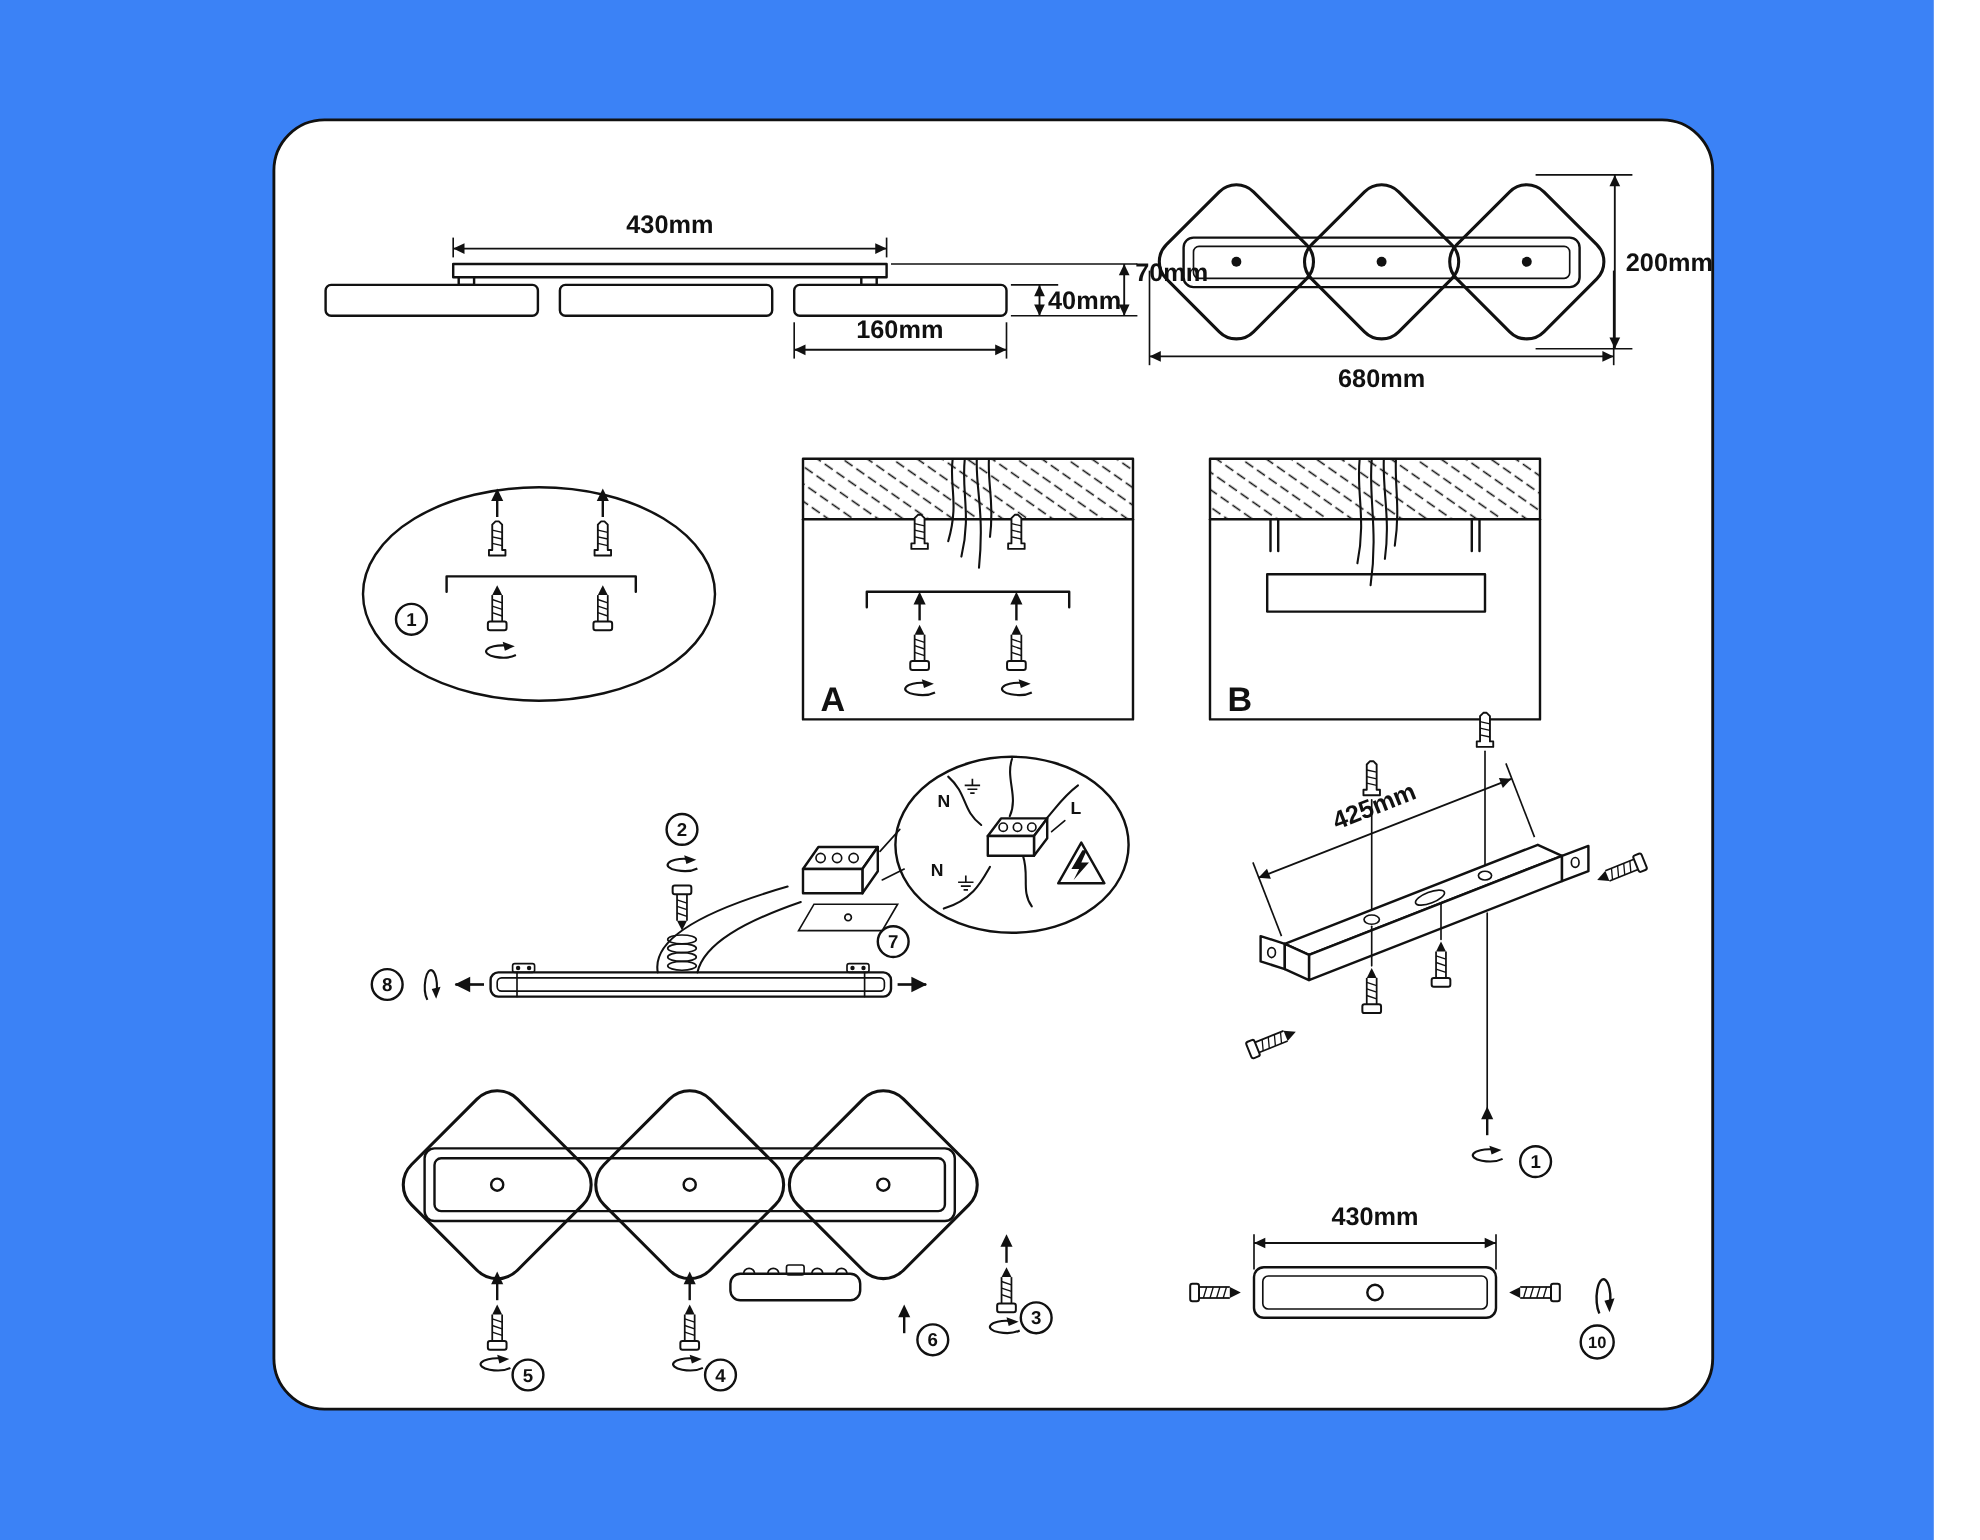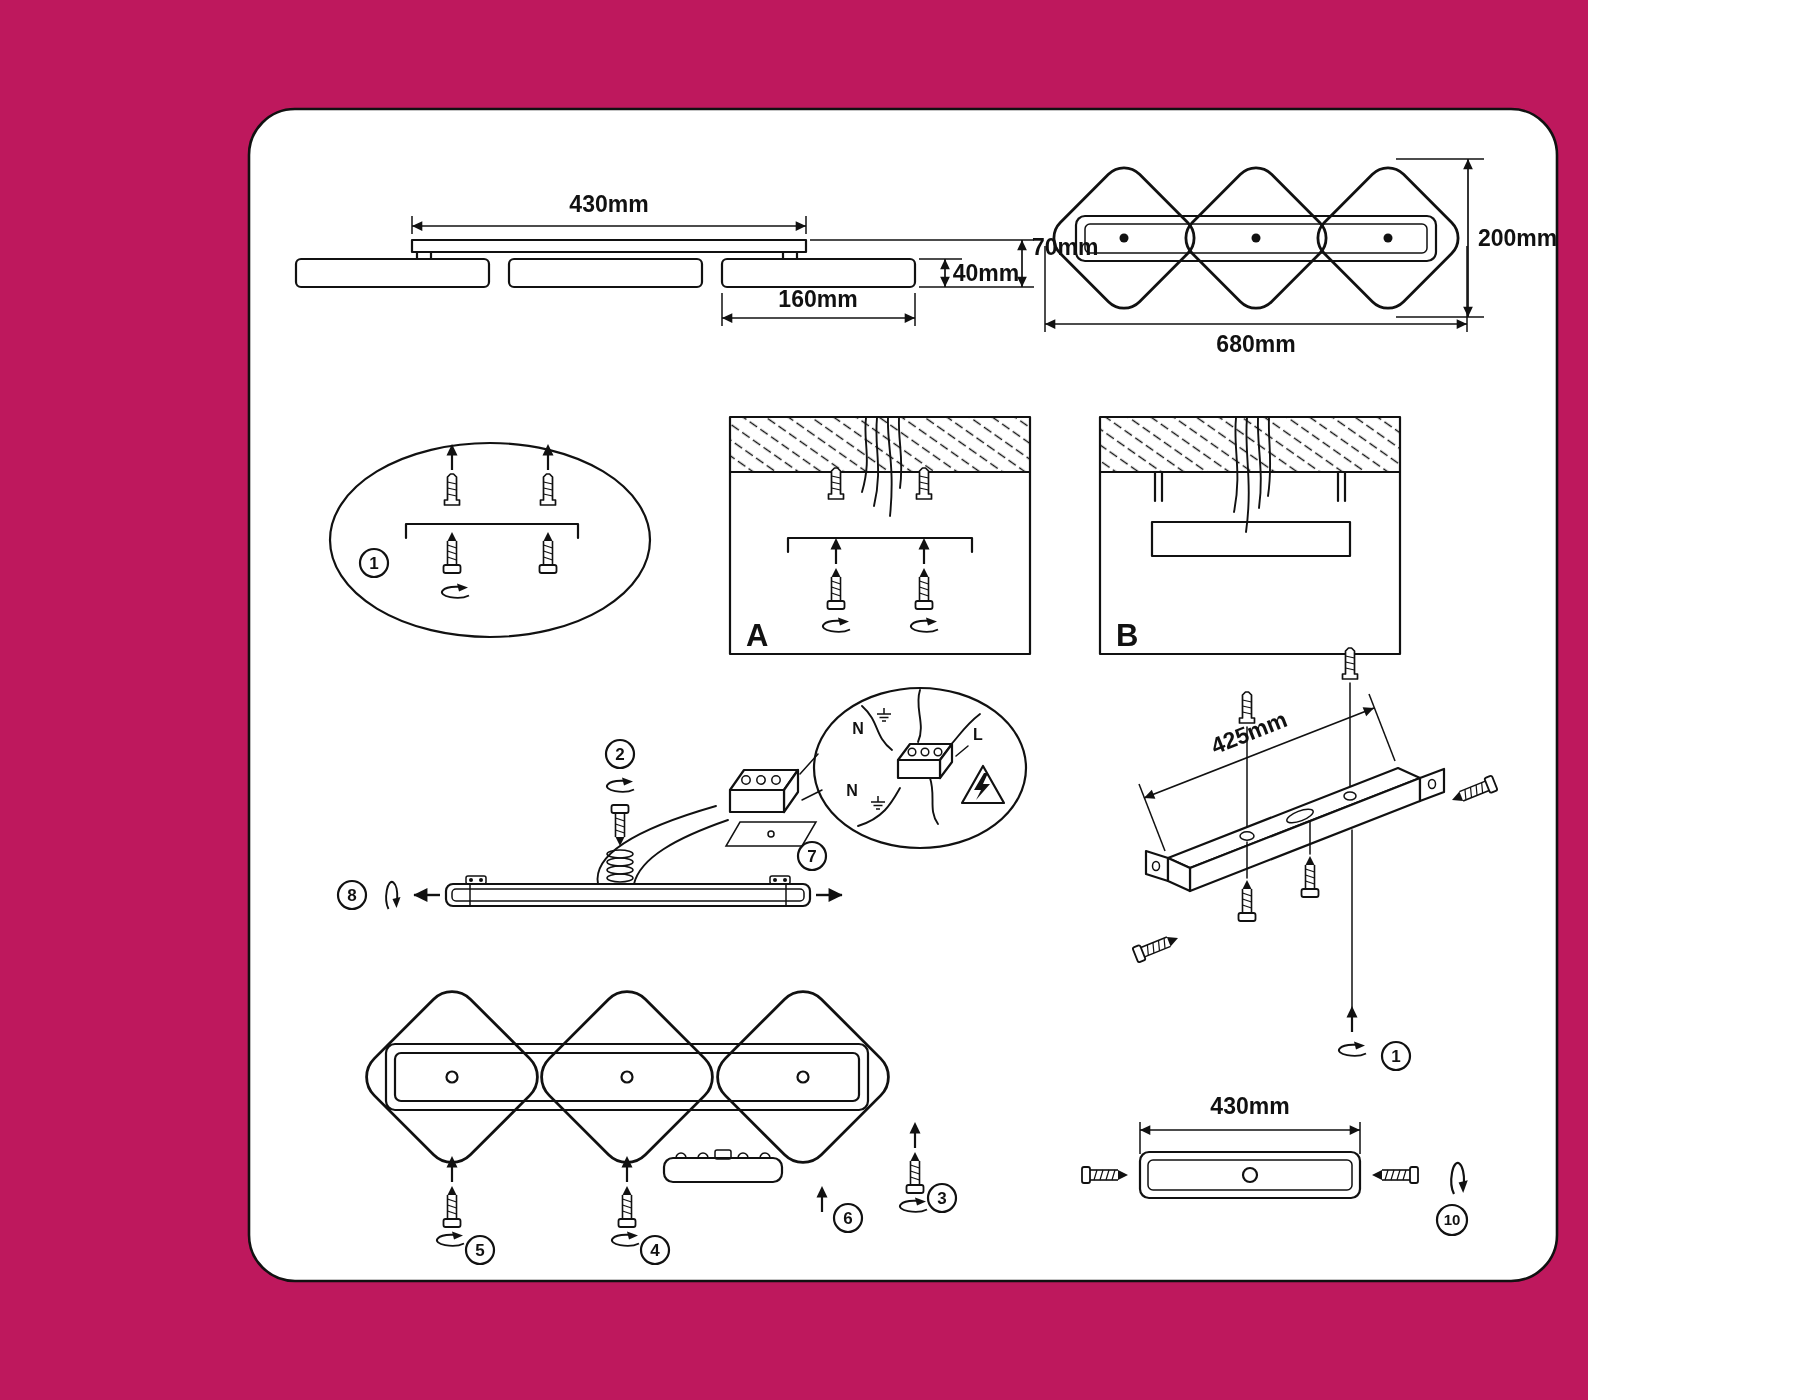--- a/index.html
+++ b/index.html
@@ -1,16 +1,16 @@
 <!DOCTYPE html>
 <html><head>
 <meta charset="utf-8">
 <style>
   html,body{margin:0;padding:0;background:#ffffff;}
-  .page{position:relative;width:1588px;height:1400px;background:#be185d;font-family:"Liberation Sans",sans-serif;overflow:hidden;}
+  .page{position:relative;width:1758px;height:1400px;background:#3b82f6;font-family:"Liberation Sans",sans-serif;overflow:hidden;}
   svg{display:block;}
   .ln{stroke:#111;stroke-width:2.2;fill:none;stroke-linecap:round;stroke-linejoin:round;}
   .ln3{stroke:#111;stroke-width:2.8;fill:none;stroke-linejoin:round;}
   .lnf{stroke:#111;stroke-width:2.2;fill:#fff;stroke-linejoin:round;}
   .thin{stroke:#111;stroke-width:1.5;fill:none;stroke-linecap:round;}
   .wire{stroke:#111;stroke-width:1.9;fill:none;stroke-linecap:round;}
   .ext{stroke:#111;stroke-width:1.5;fill:none;}
   .dimline{stroke:#111;stroke-width:1.7;fill:none;marker-start:url(#arr);marker-end:url(#arr);}
   .barrow{stroke:#111;stroke-width:2.4;fill:none;marker-end:url(#arrB);}
   .dim-label{font:700 23px "Liberation Sans",sans-serif;fill:#111;}

